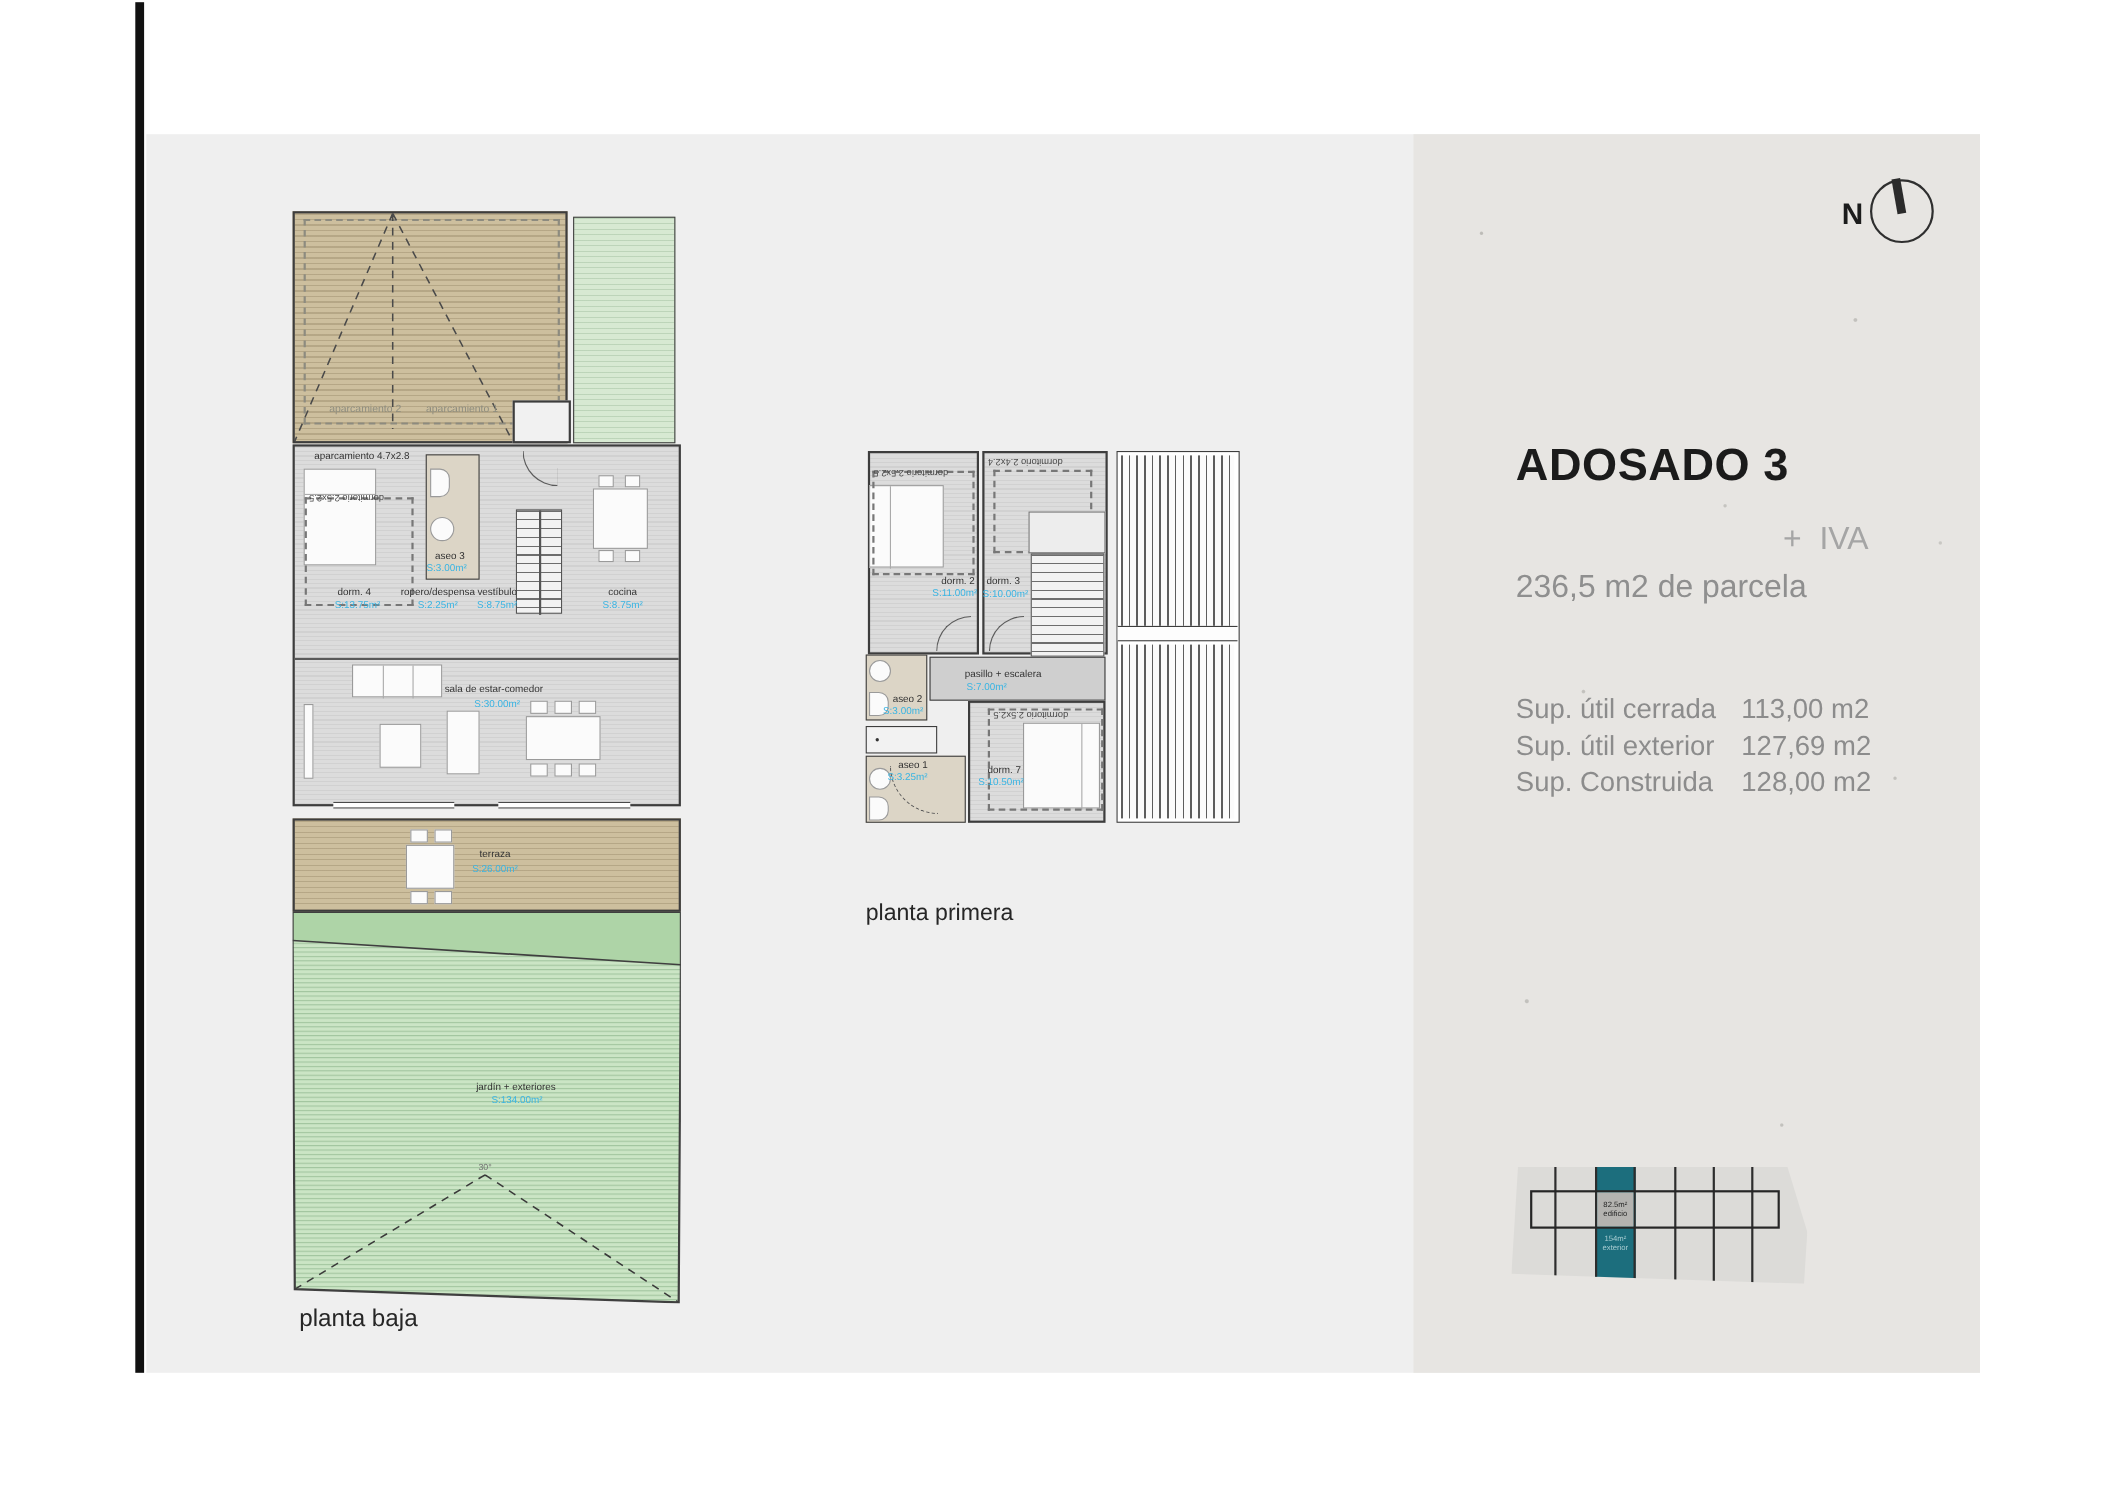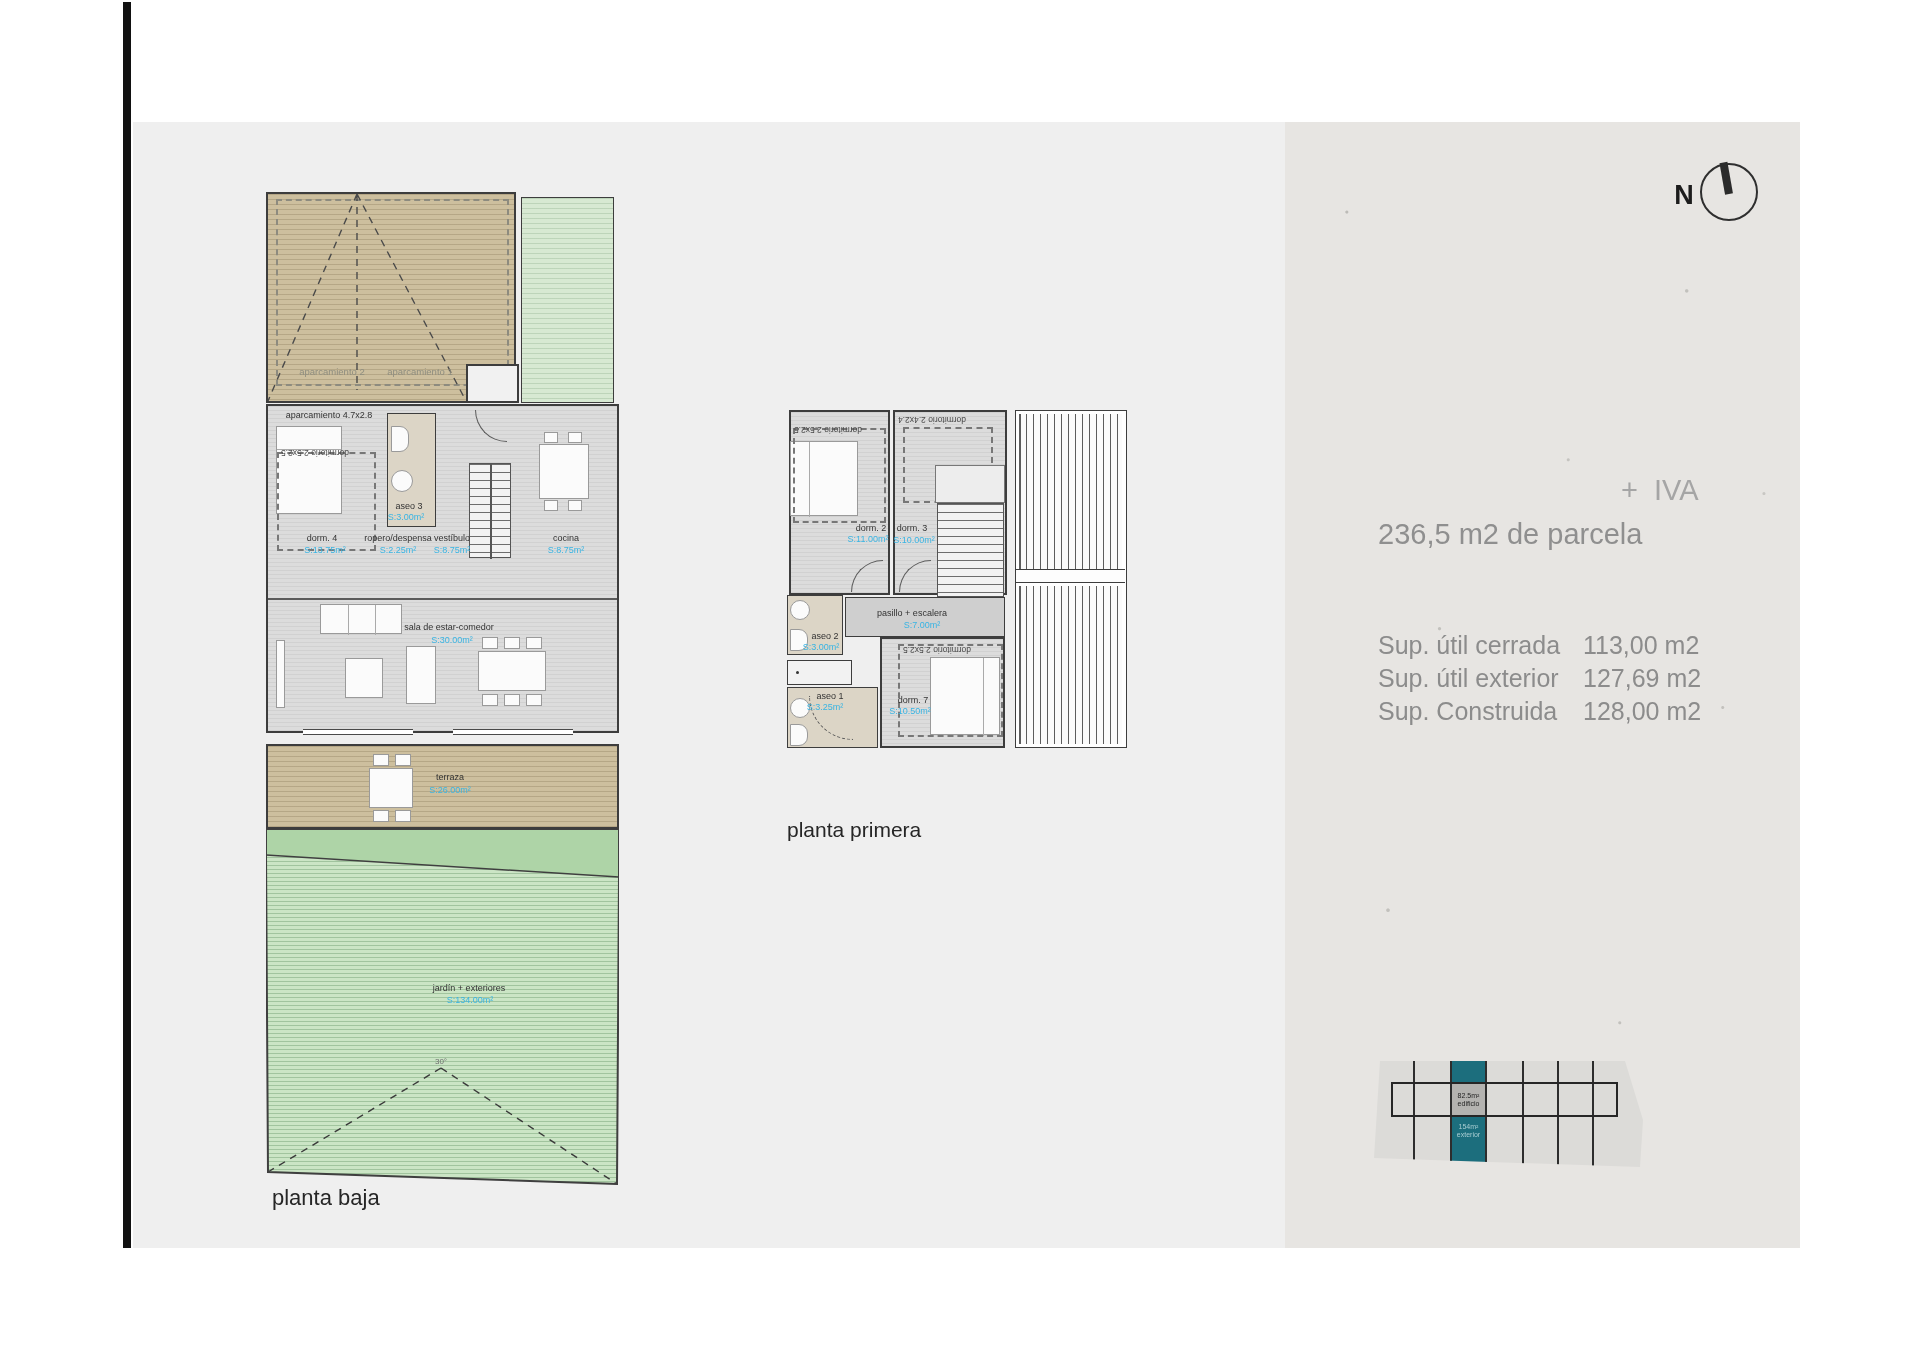--- a/index.html
+++ b/index.html
@@ -216,21 +216,21 @@
       <div class="lbl" style="left:129px; top:130px;">dorm. 3</div>
       <div class="area" style="left:131px; top:142px;">S:10.00m²</div>
 
       <div class="abs tex-stairs" style="left:154px; top:105px; width:67px; height:94px; border:1px solid #555;"></div>
 
       <div class="arc" style="left:68px; top:162px; width:32px; height:32px; transform:scaleY(-1);"></div>
       <div class="arc" style="left:116px; top:162px; width:32px; height:32px; transform:scaleY(-1);"></div>
 
       <div class="abs wall2" style="left:62px; top:199px; width:160px; height:40px; background:#cfcfcf;"></div>
       <div class="lbl" style="left:129px; top:215px;">pasillo + escalera</div>
-      <div class="area" style="left:139px; top:227px;">S:7.00m²</div>
+      <div class="area" style="left:114px; top:227px;">S:7.00m²</div>
 
       <div class="abs wall2" style="left:4px; top:197px; width:56px; height:60px; background:#dcd5c6;"></div>
       <div class="furn" style="left:7px; top:202px; width:20px; height:20px; border-radius:50%;"></div>
       <div class="furn" style="left:7px; top:231px; width:18px; height:22px; border-radius:0 9px 9px 0;"></div>
       <div class="lbl" style="left:42px; top:238px;">aseo 2</div>
       <div class="area" style="left:38px; top:249px;">S:3.00m²</div>
 
       <div class="abs wall2" style="left:4px; top:262px; width:65px; height:25px; background:#f2f2f2;">
         <div class="abs" style="left:8px; top:10px; width:3px; height:3px; background:#333; border-radius:50%;"></div>
       </div>
@@ -259,20 +259,21 @@
 
       <div class="caption" style="left:4px; top:420px; font-size:21px;">planta primera</div>
     </section>
 
     <aside class="panel">
 
       <div class="compass-n">N</div>
       <div class="compass-circle"></div>
       <div class="compass-needle"></div>
 
+      <h1 class="panel-title">ADOSADO 3</h1>
       <div class="panel-tax">+ IVA</div>
       <div class="panel-parcel">236,5 m2 de parcela</div>
 
       <div class="surfaces">
         <div class="surf-row">
           <span class="surf-label">Sup. útil cerrada</span>
           <span>113,00 m2</span>
         </div>
         <div class="surf-row">
           <span class="surf-label">Sup. útil exterior</span>

